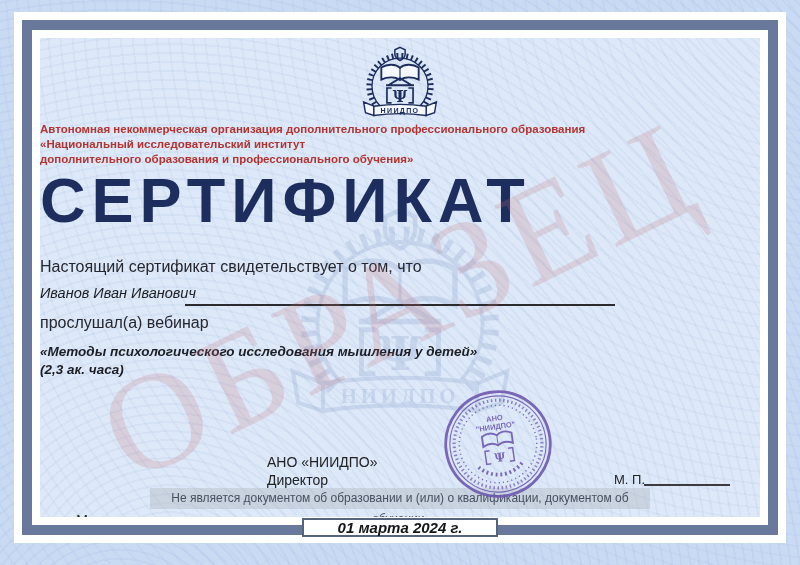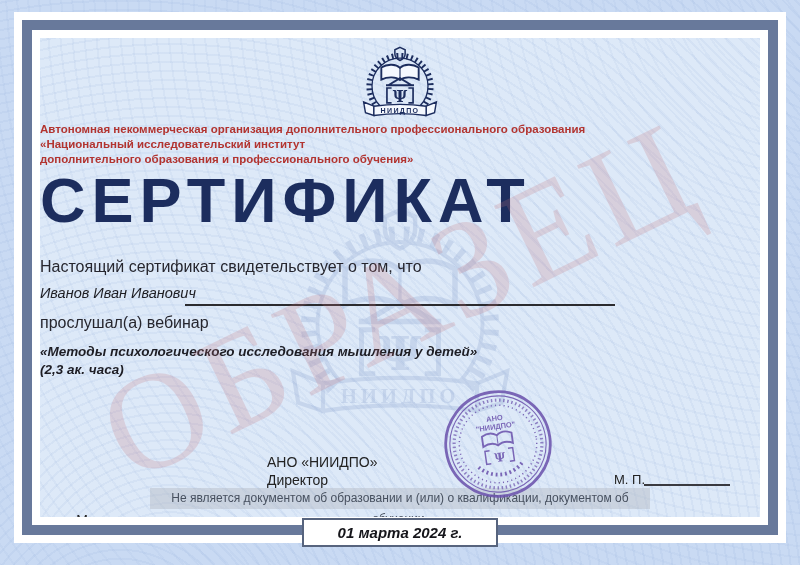--- a/index.html
+++ b/index.html
@@ -47,21 +47,21 @@
   .director{left:227px;top:415px;font-size:14px;line-height:18px;color:#222;z-index:3;}
   .stamp-svg{left:402px;top:350px;width:112px;height:112px;color:var(--purple);transform:rotate(-8deg);opacity:.88;z-index:5;}
   .mp{left:566px;top:434px;font-size:13px;color:#222;z-index:3;margin-left:8px;}
   .mp-line{left:604px;top:446px;width:86px;height:2px;background:#3a3a40;z-index:3;}
 
   .disclaimer-band{left:110px;top:450px;width:500px;height:21px;background:rgba(176,181,191,.42);z-index:1;}
   .disclaimer{left:110px;top:450px;width:500px;height:21px;line-height:21px;text-align:center;
     font-size:12px;color:#47505f;z-index:2;}
 
   .date-box{
-    position:absolute;left:50%;transform:translateX(-50%);top:518px;width:196px;height:29px;
+    position:absolute;left:50%;transform:translateX(-50%);top:518px;width:196px;height:19px;
     background:#fff;border:2px solid #57647e;z-index:30;
     display:flex;align-items:center;justify-content:center;
     font-size:15px;font-weight:bold;font-style:italic;color:#15151a;
   }
   .sample-wm{
     position:absolute;left:-10px;top:225px;width:820px;height:150px;z-index:25;
     display:flex;align-items:center;justify-content:center;
     transform:rotate(-26deg);
     font-family:"Liberation Serif",serif;font-size:138px;letter-spacing:8px;
     color:var(--pink);pointer-events:none;white-space:nowrap;

